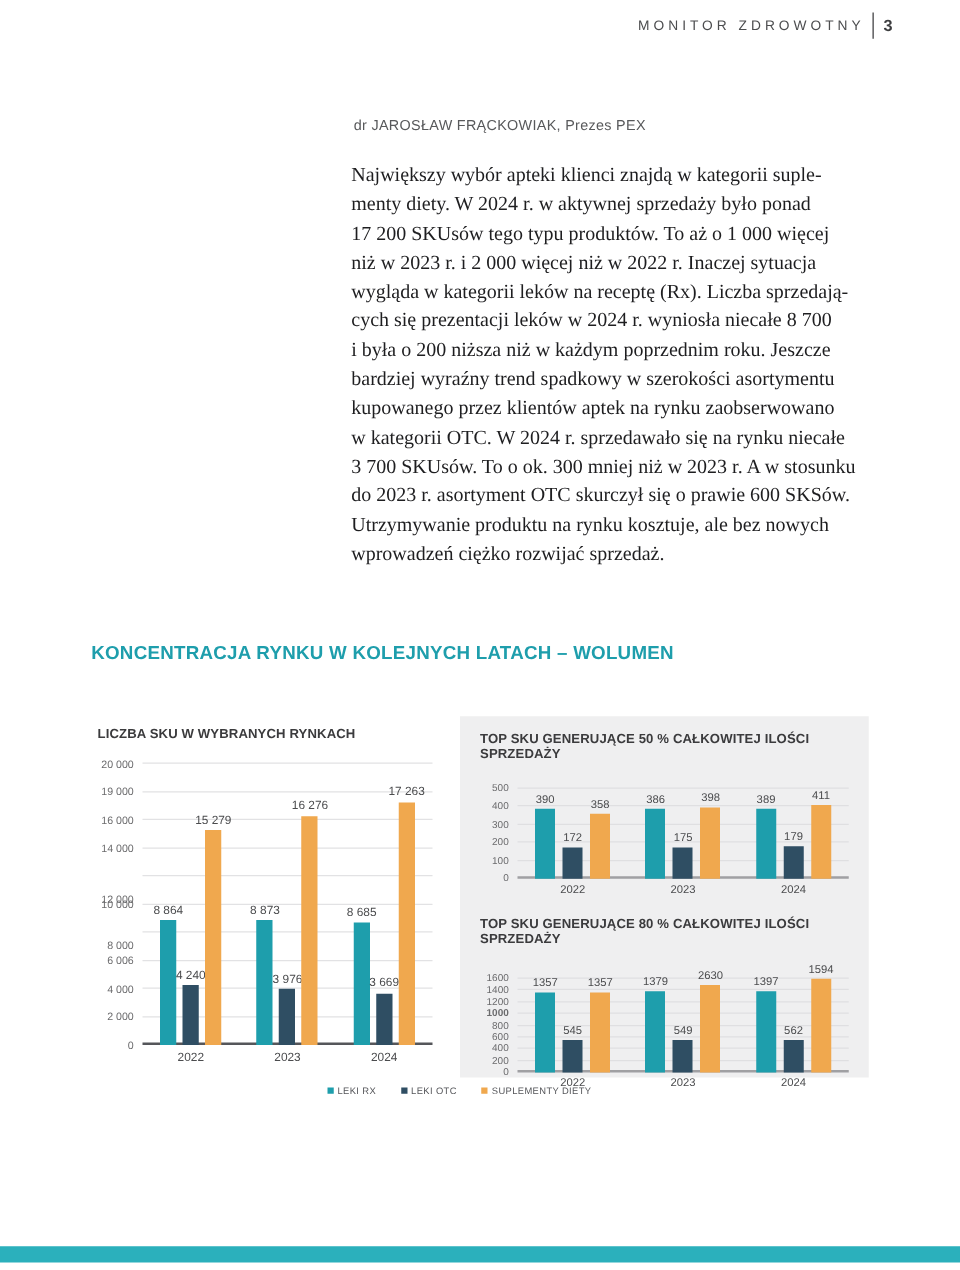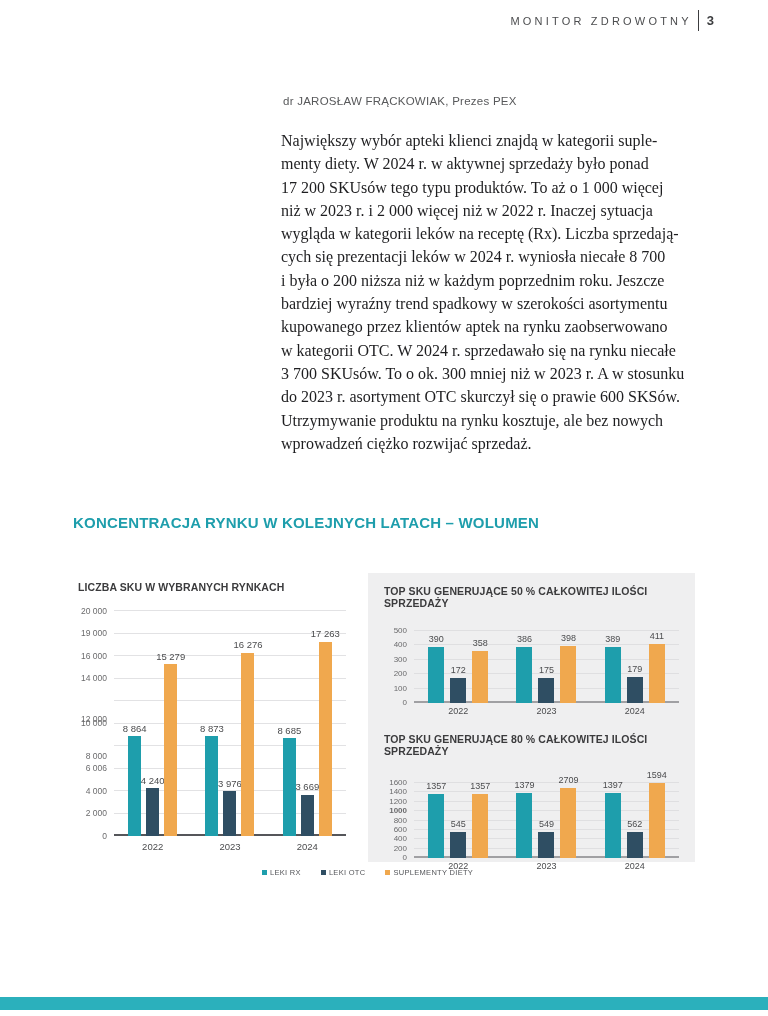--- a/index.html
+++ b/index.html
@@ -279,21 +279,21 @@
             <div class="group">
               <div class="bar-col" style="--h: 64.640625px;">
                 <span class="bval">1379</span>
                 <div class="bar" style="background: rgb(30, 158, 172);"></div>
               </div>
               <div class="bar-col" style="--h: 25.734375px;">
                 <span class="bval">549</span>
                 <div class="bar" style="background: rgb(47, 78, 99);"></div>
               </div>
               <div class="bar-col" style="--h: 70.5px;">
-                <span class="bval">2709</span>
+                <span class="bval">2630</span>
                 <div class="bar" style="background: rgb(240, 168, 78);"></div>
               </div>
             </div>
             <div class="group">
               <div class="bar-col" style="--h: 65.484375px;">
                 <span class="bval">1397</span>
                 <div class="bar" style="background: rgb(30, 158, 172);"></div>
               </div>
               <div class="bar-col" style="--h: 26.34375px;">
                 <span class="bval">562</span>

